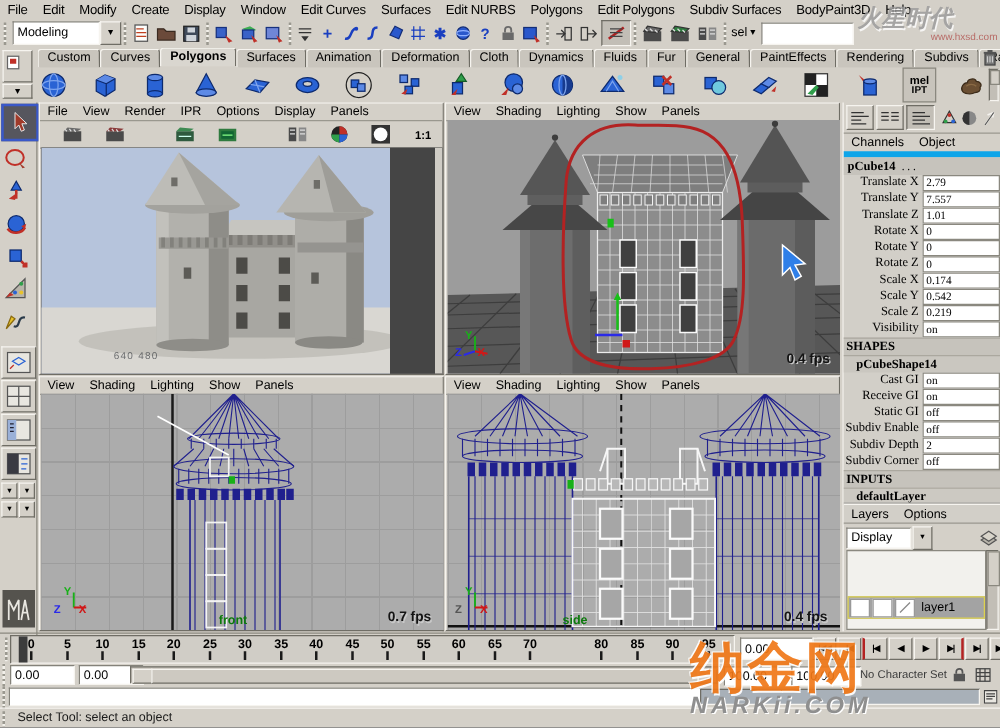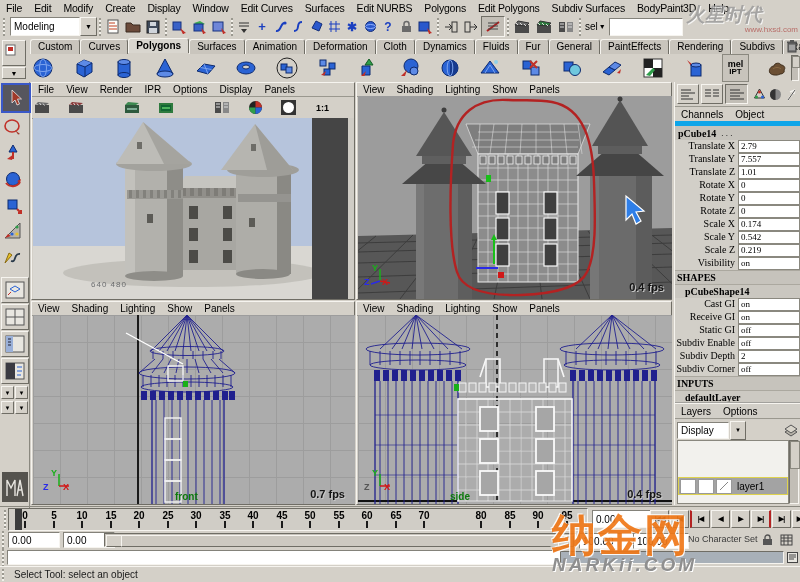--- a/index.html
+++ b/index.html
@@ -469,21 +469,21 @@
   <div class="r out" style="left:31px;top:82px;width:324px;height:218px;">
     <div class="vpmenu" style="height:13px;">
       <span class="vpmi">File</span>
       <span class="vpmi">View</span>
       <span class="vpmi">Render</span>
       <span class="vpmi">IPR</span>
       <span class="vpmi">Options</span>
       <span class="vpmi">Display</span>
       <span class="vpmi">Panels</span>
     </div>
-    <div class="flex" style="height:21px;gap:18px;padding-left:2px;border-bottom:1px solid #9a988f;">
+    <div class="flex" style="height:21px;gap:18px;padding-left:18px;border-bottom:1px solid #9a988f;">
       <div class="icbtn">
           <svg width="16" height="13">
             <rect x="1" y="4" width="14" height="8" fill="#4a4a4a"></rect>
             <path d="M1 4l3-3 11 1-3 2z" fill="#6a6a6a"></path>
             <path d="M2 2.5l1.5 1.5M5.5 2l1.5 2M9 2.5l1.5 2" stroke="#ddd"></path>
           </svg>
         </div>
       <div class="icbtn">
           <svg width="16" height="13">
             <rect x="1" y="4" width="14" height="8" fill="#4a4a4a"></rect>

